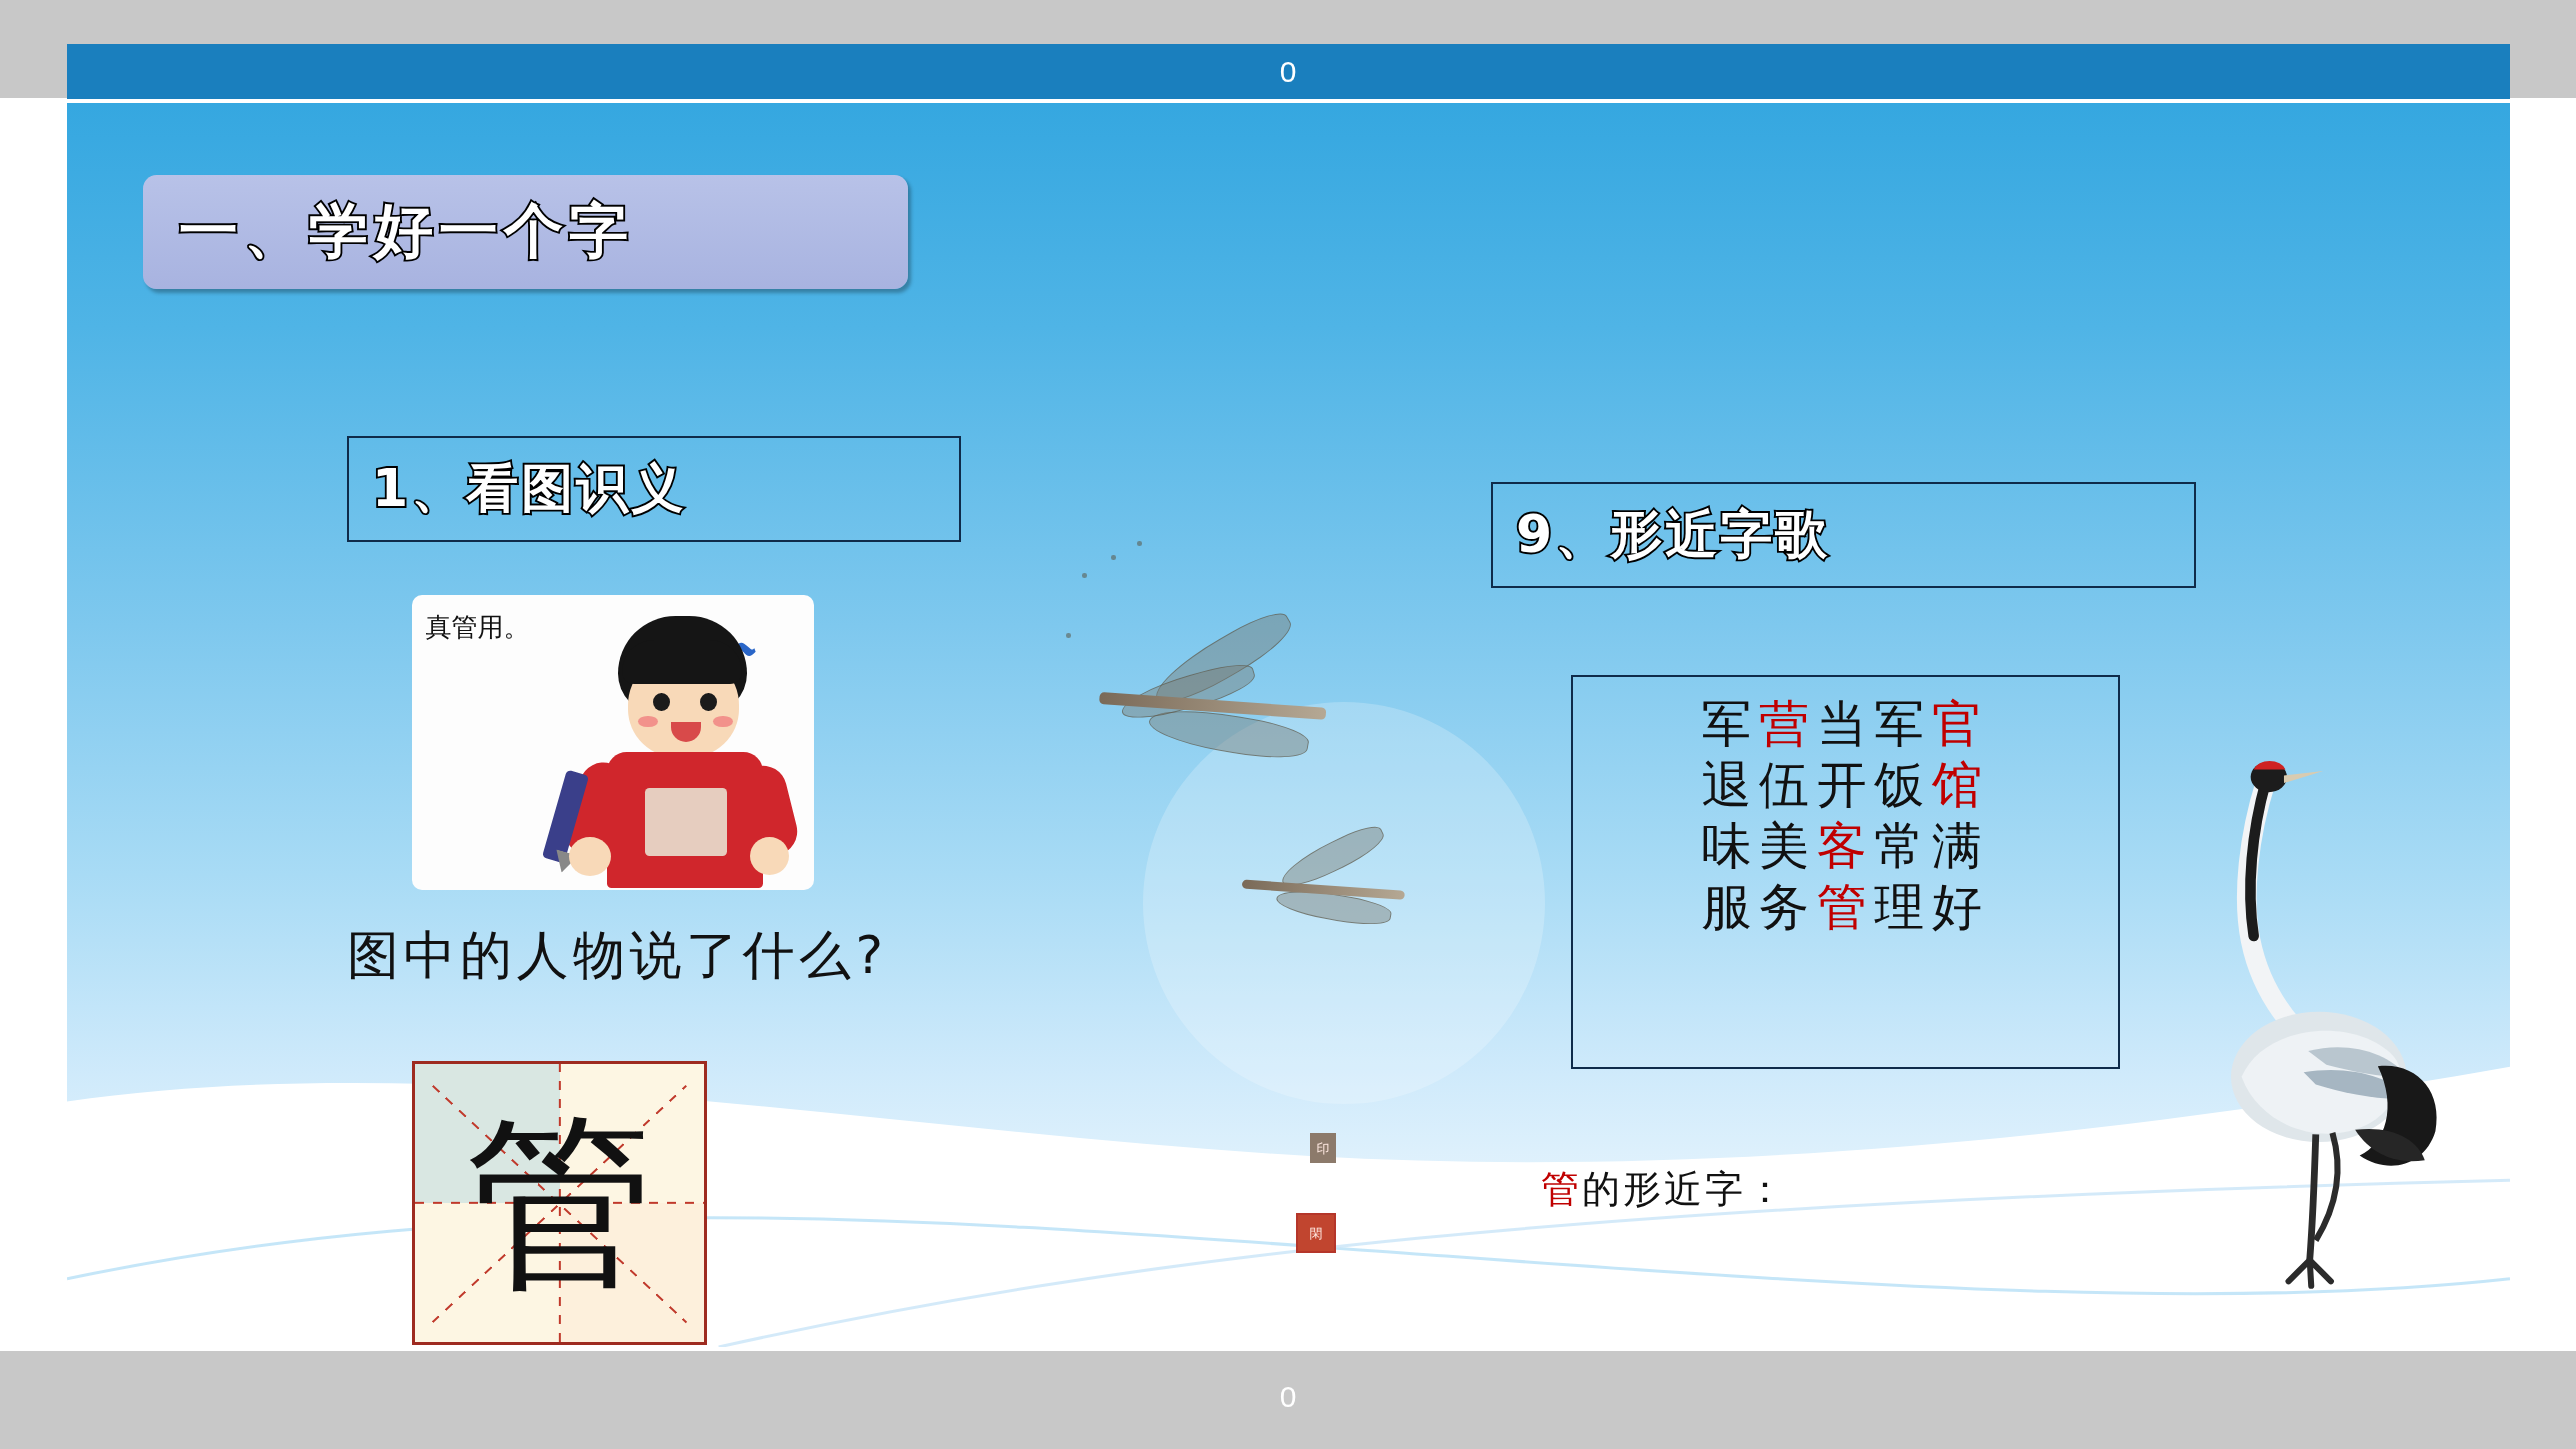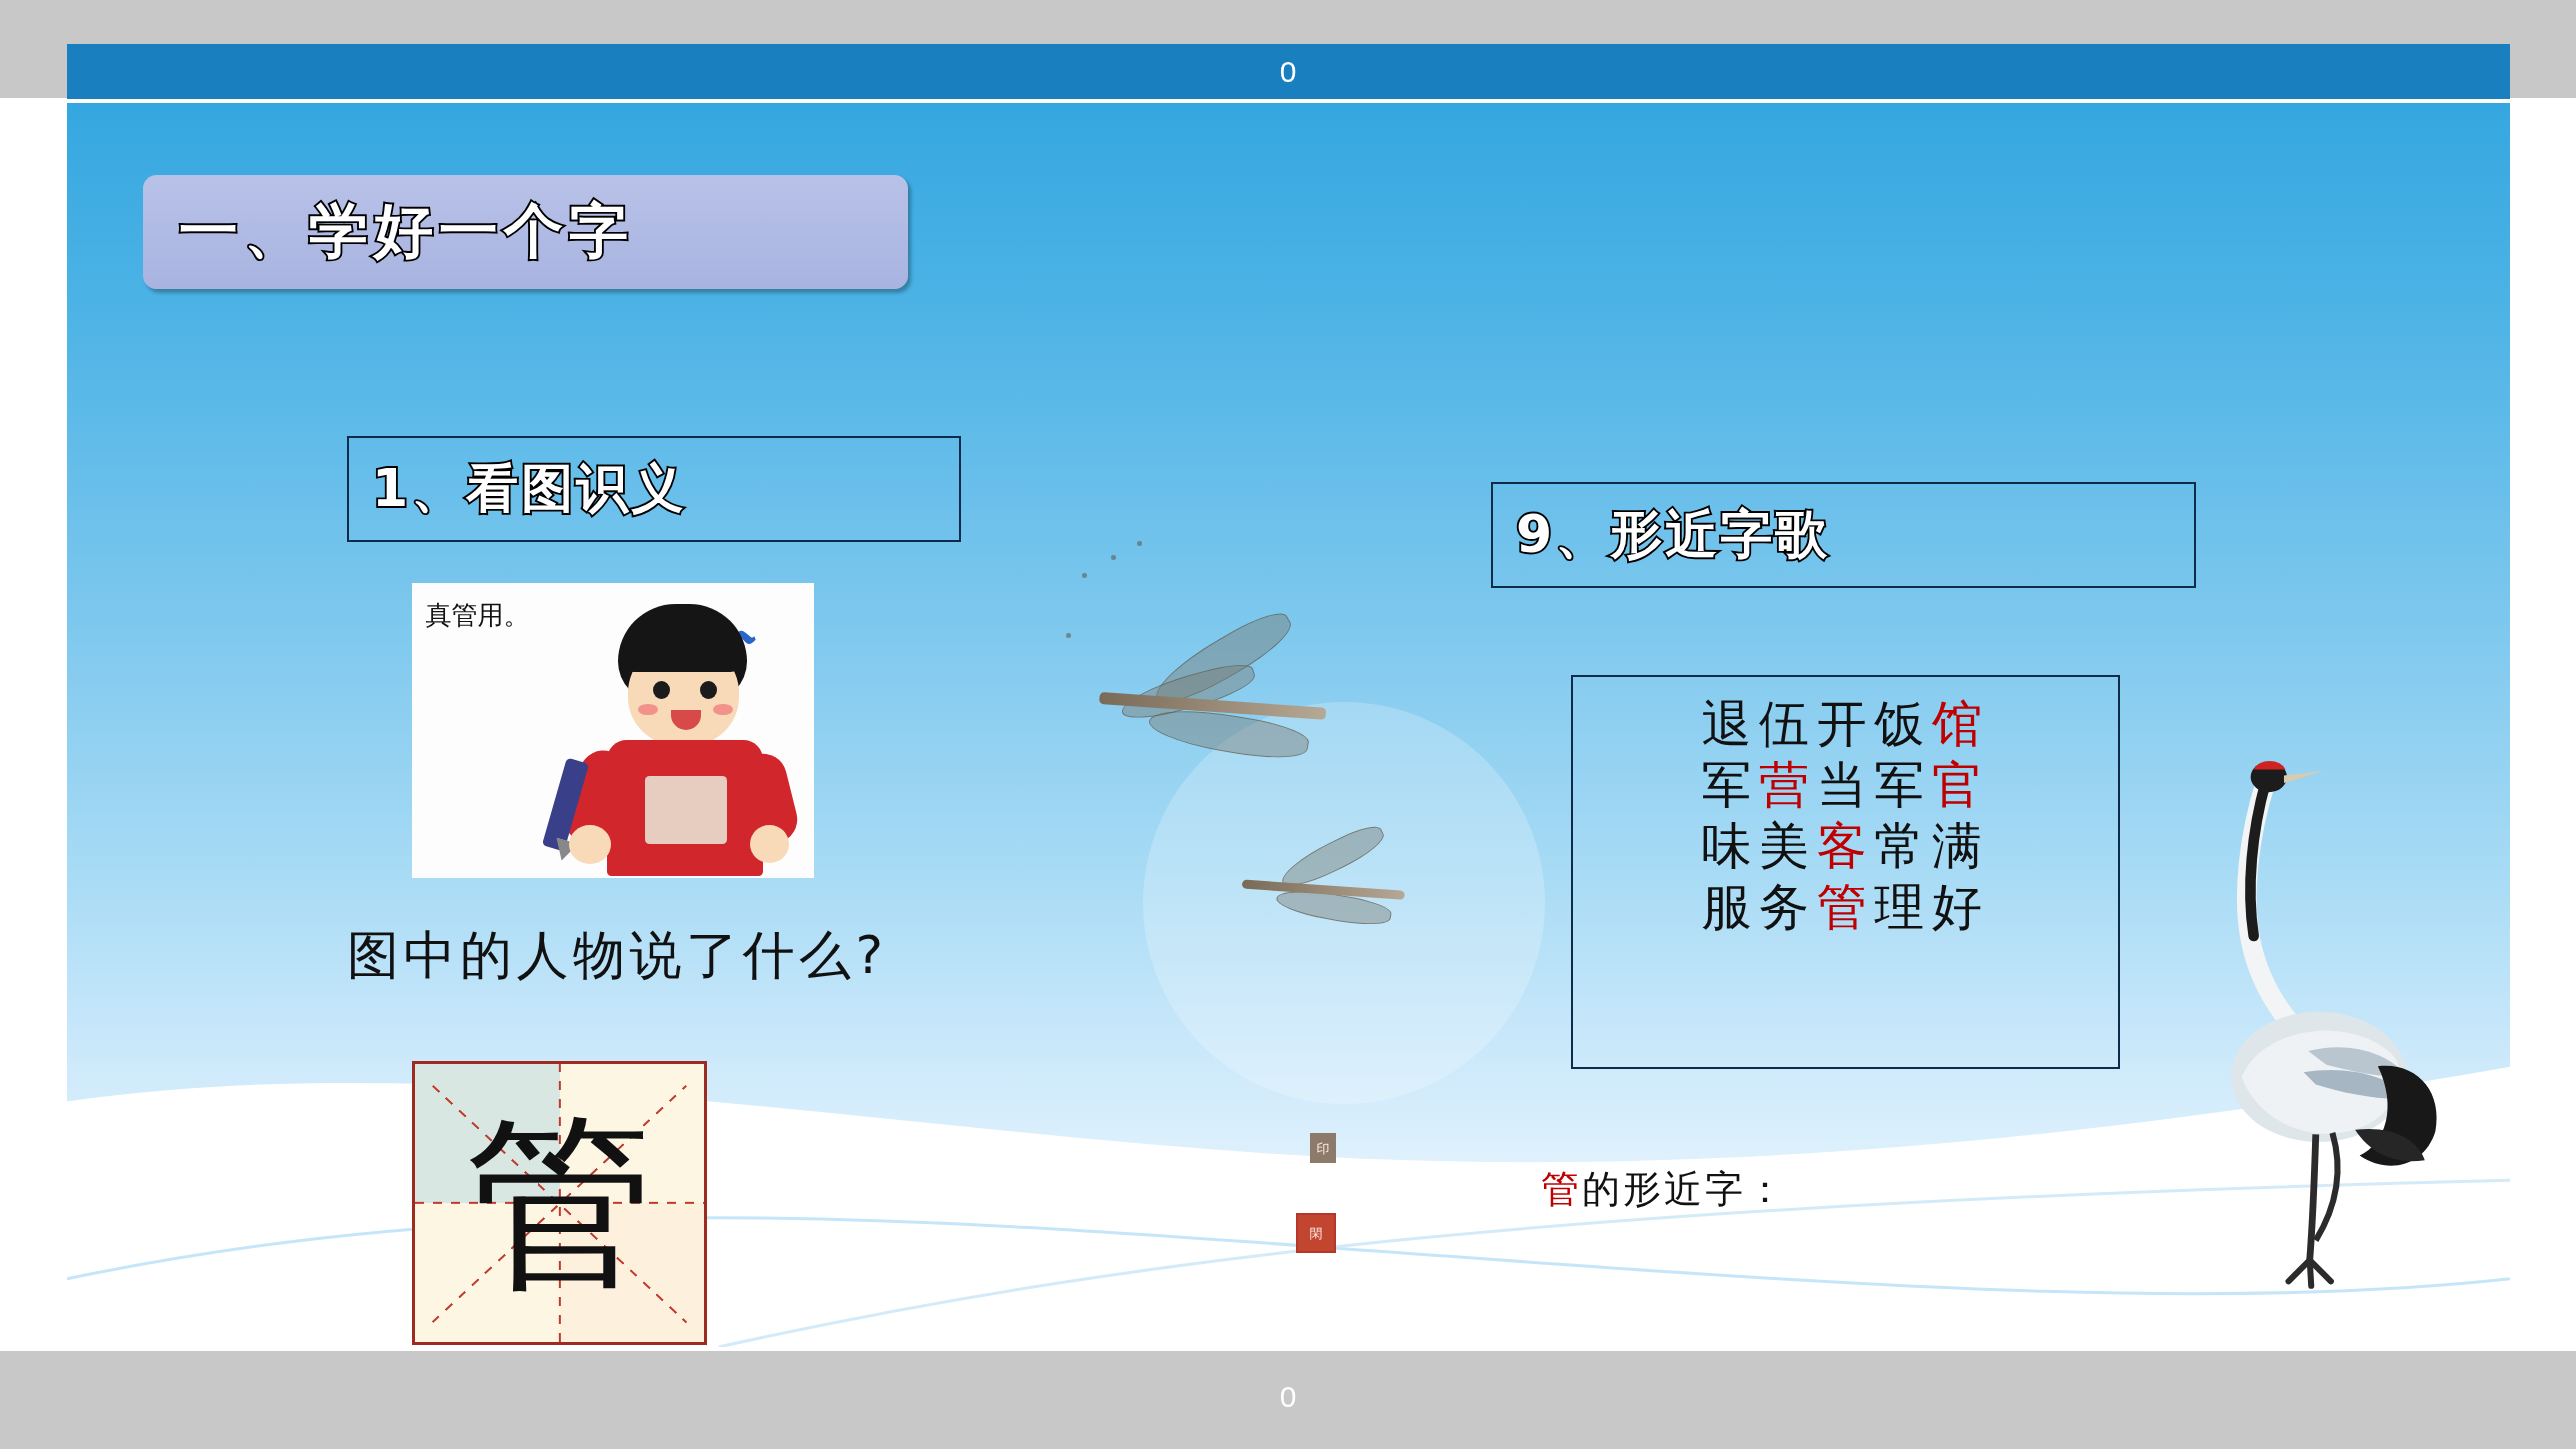--- a/index.html
+++ b/index.html
@@ -138,25 +138,26 @@
     paint-order: stroke fill;
     letter-spacing: 3px;
   }
   #sec1 { left: 280px; top: 333px; width: 614px; height: 106px; }
   #sec2 { left: 1424px; top: 379px; width: 705px; height: 106px; }
 
   
   .pic-card {
     position: absolute;
     left: 345px;
-    top: 480px;
+    top: 492px;
     width: 402px;
     height: 295px;
     background: #fdfdfd;
     overflow: hidden;
+    border-radius: 10px;
   }
   .pic-caption {
     position: absolute;
     left: 13.6px;
     top: 15px;
     font-family: "DejaVu Sans", sans-serif;
     font-size: 26px;
     color: #111;
   }
   
@@ -433,22 +434,22 @@
       <div class="tri bl"></div>
       <div class="tri br"></div>
       <div class="dash-d1"></div>
       <div class="dash-d2"></div>
       <div class="dash-h"></div>
       <div class="dash-v"></div>
       <div class="glyph">管</div>
     </div>
 
     <div class="poem-box">
+      <div class="poem-line" id="poem-line-0"><span>军</span><span class="red">营</span><span>当</span><span>军</span><span class="red">官</span></div>
       <div class="poem-line" id="poem-line-1"><span>退</span><span>伍</span><span>开</span><span>饭</span><span class="red">馆</span></div>
-      <div class="poem-line" id="poem-line-0"><span>军</span><span class="red">营</span><span>当</span><span>军</span><span class="red">官</span></div>
       <div class="poem-line" id="poem-line-3"><span>味</span><span>美</span><span class="red">客</span><span>常</span><span>满</span></div>
       <div class="poem-line" id="poem-line-2"><span>服</span><span>务</span><span class="red">管</span><span>理</span><span>好</span></div>
     </div>
 
     <div class="cn" id="near-title">
       <span class="red">管</span><span>的形近字：</span>
     </div>
 
     <div class="stamp" id="stamp1">印</div>
     <div class="stamp" id="stamp2">閑</div>

